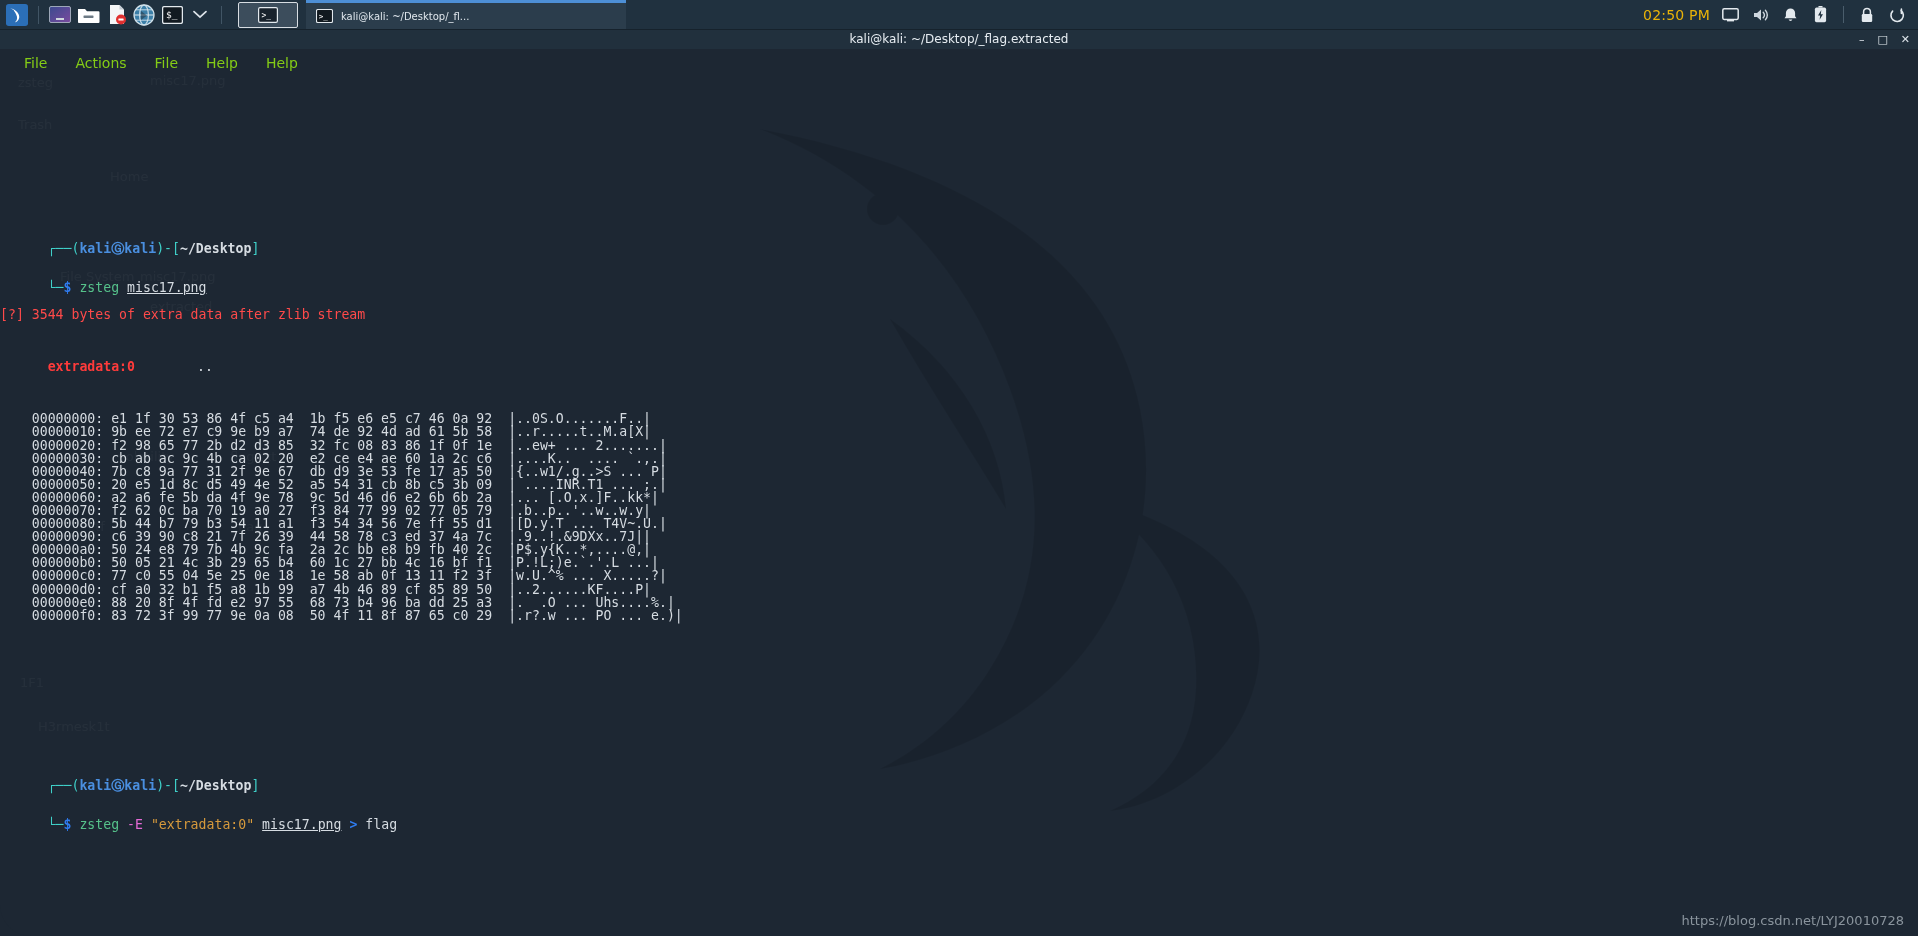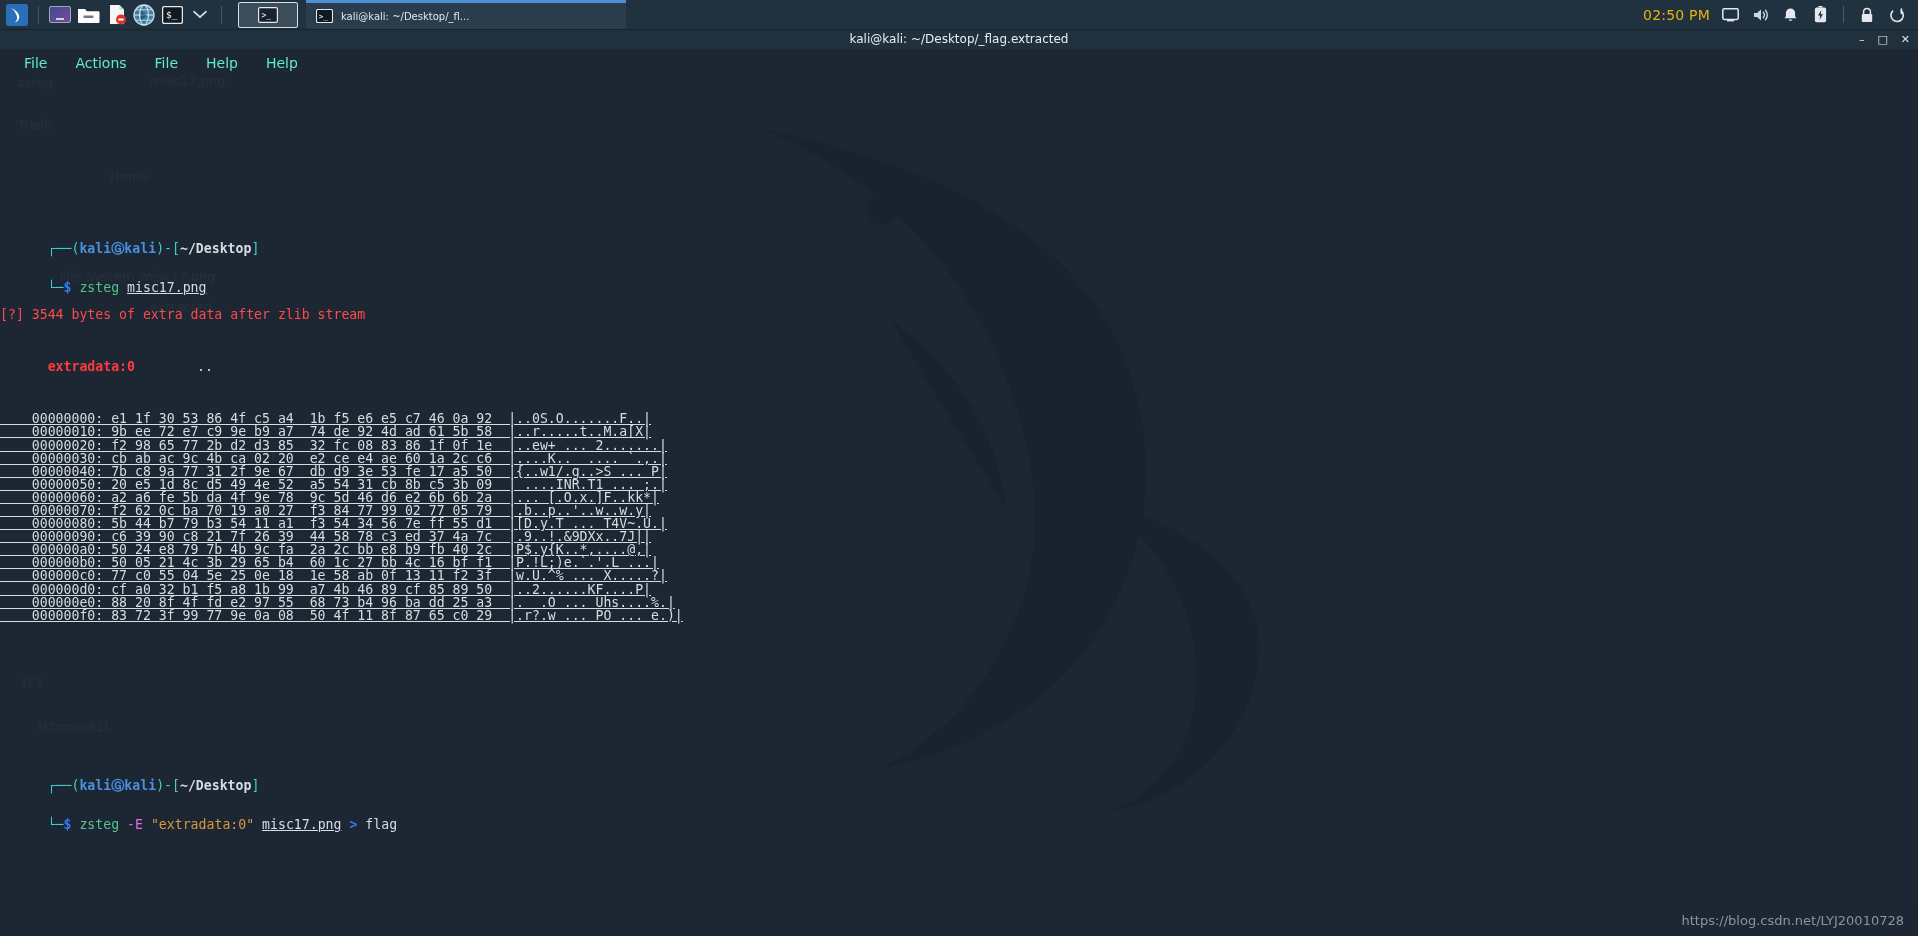--- a/index.html
+++ b/index.html
@@ -66,21 +66,21 @@
   .win-ctl{
     position:absolute;right:8px;top:0;height:20px;display:flex;align-items:center;gap:13px;
     color:#dfe6ec;font-family:"DejaVu Sans",sans-serif;font-size:11px;
   }
   .win-ctl span{cursor:default;line-height:1;}
   #menubar{
     height:28px;display:flex;align-items:center;padding-left:10px;gap:0px;
     background:#1d2733;
   }
   .menu-item{
-    color:#5eead4;font-family:"DejaVu Sans",sans-serif;font-size:14px;
+    color:#84cc16;font-family:"DejaVu Sans",sans-serif;font-size:14px;
     padding:2px 14px;border-radius:2px;
   }
 
   
   #dragon{
     position:absolute;left:640px;top:40px;width:700px;height:760px;
     opacity:0.10;pointer-events:none;z-index:0;
   }
   #desktop-ghost{
     position:absolute;left:0;top:0;width:1918px;height:907px;
@@ -106,21 +106,21 @@
   .c-red{color:#ff4a4a;}
   .c-redb{color:#ff3b3b;font-weight:bold;}
   .c-cyan{color:#3fd0c9;}
   .c-blue{color:#4a8fe0;font-weight:bold;}
   .c-bluebright{color:#2f7cf0;font-weight:bold;}
   .c-green{color:#56c28b;}
   .c-white{color:#d6dce2;}
   .c-orange{color:#d79a3c;}
   .c-pink{color:#e46ad6;}
   .u{text-decoration:underline;}
-  .hexline{color:#d6dce2;text-decoration:underline;}
+  .hexline{color:#d6dce2;}
   #watermark{
     position:absolute;right:14px;bottom:8px;z-index:20;
     color:#8a949d;font-family:"DejaVu Sans",sans-serif;font-size:13px;
   }
 </style>
 </head>
 <body>
 
 <div id="taskbar">
   <div class="tb-left">

